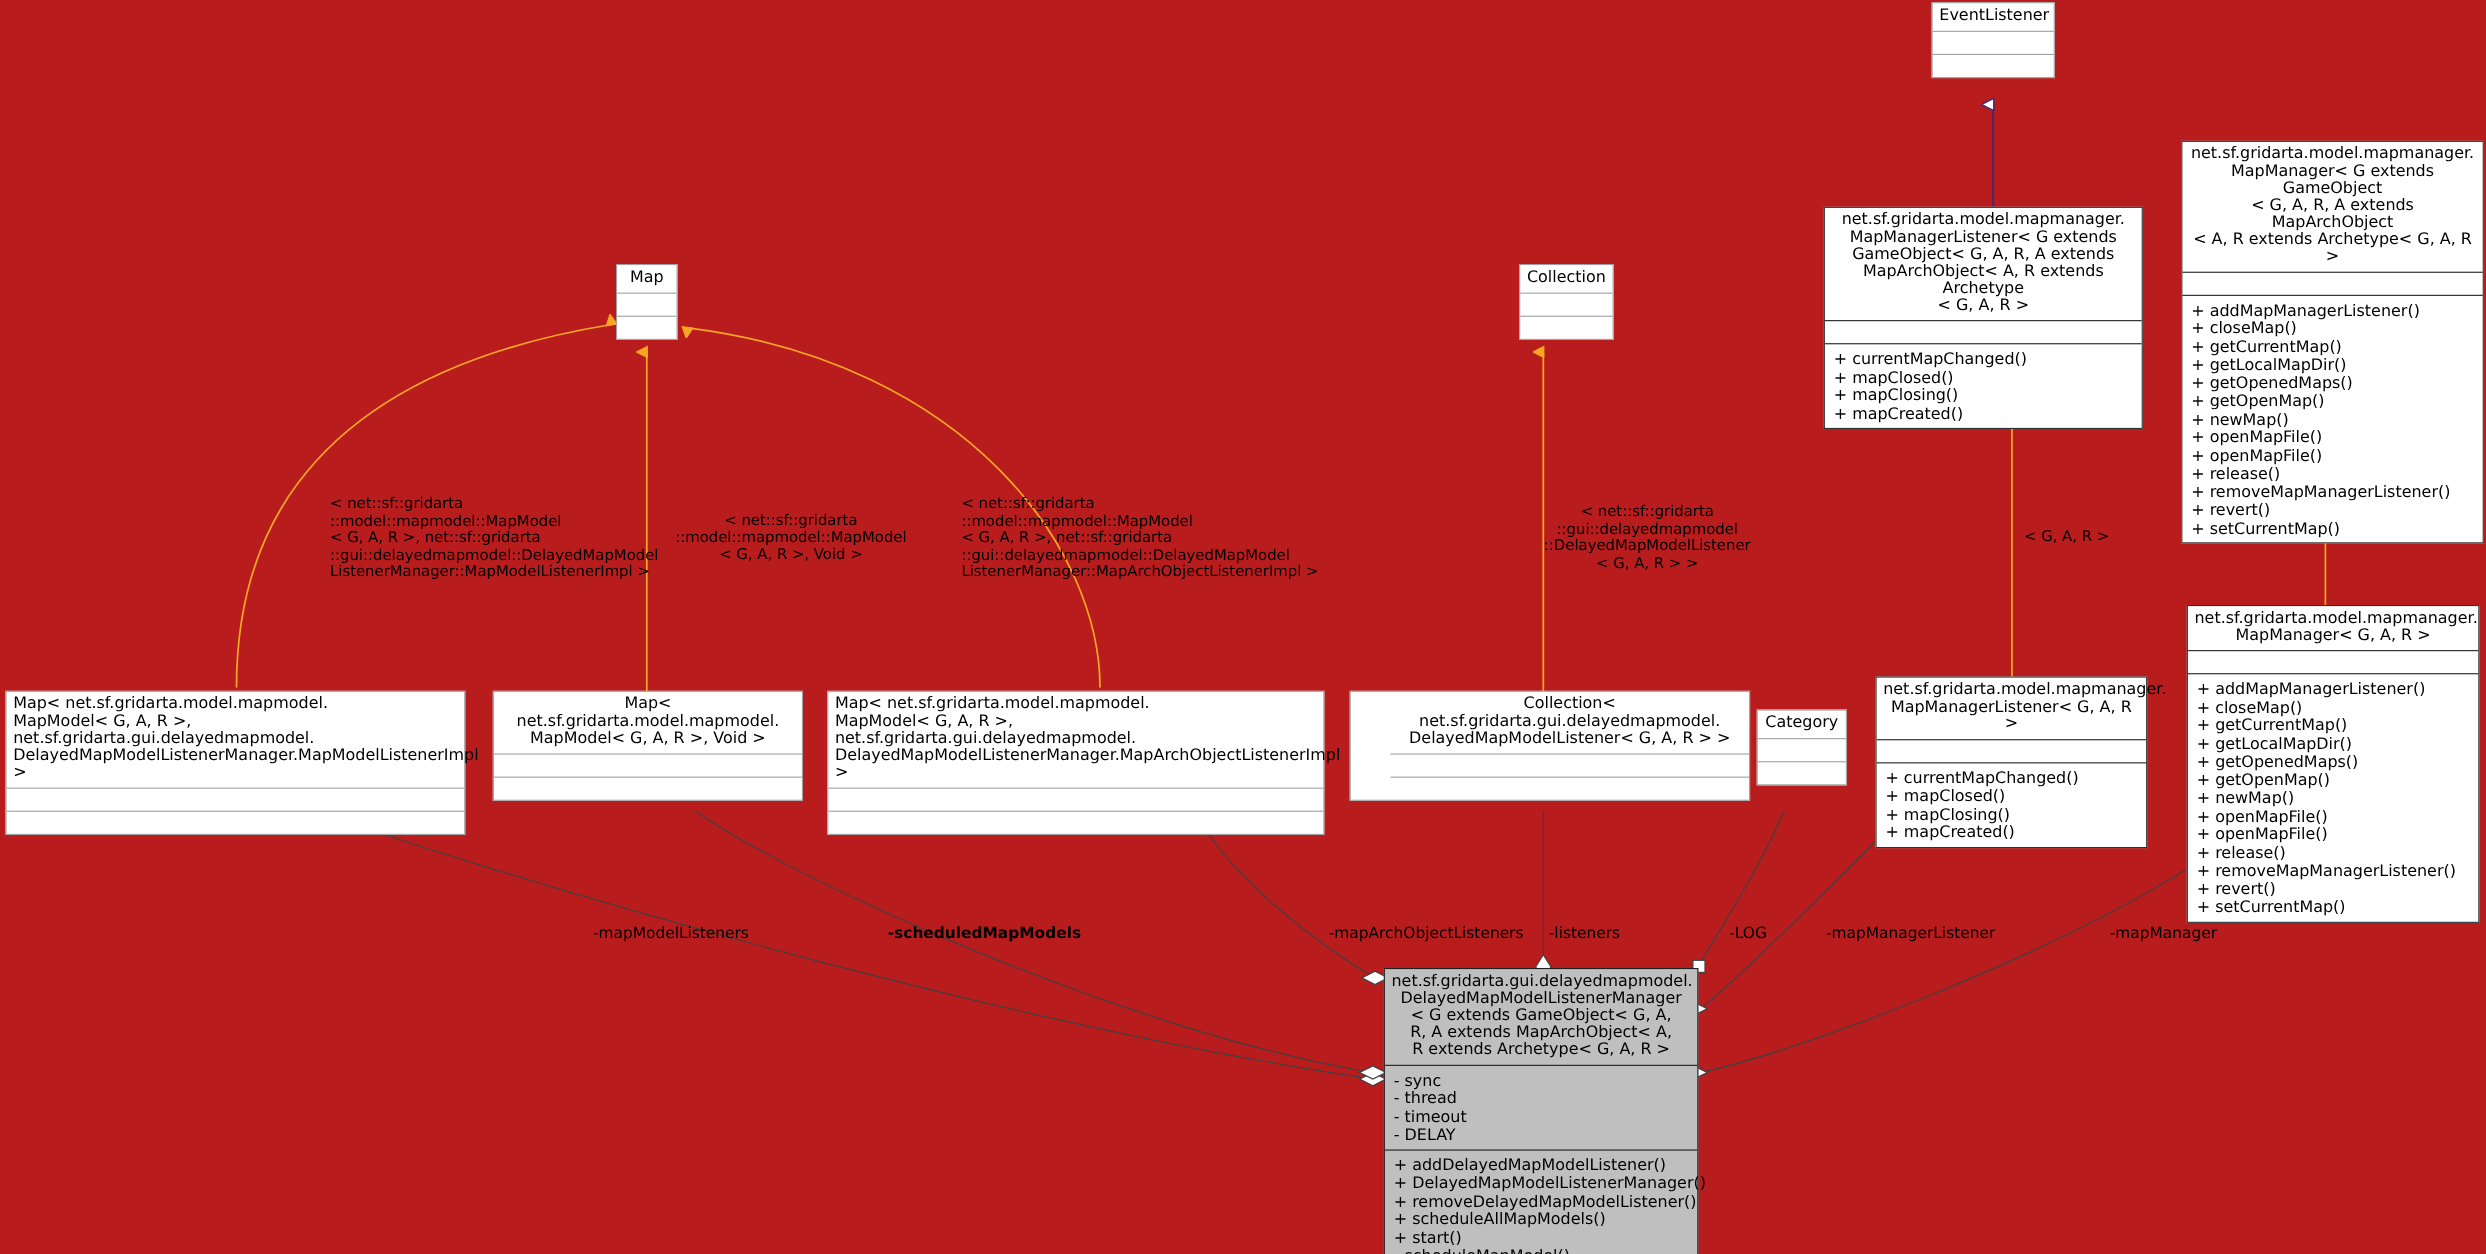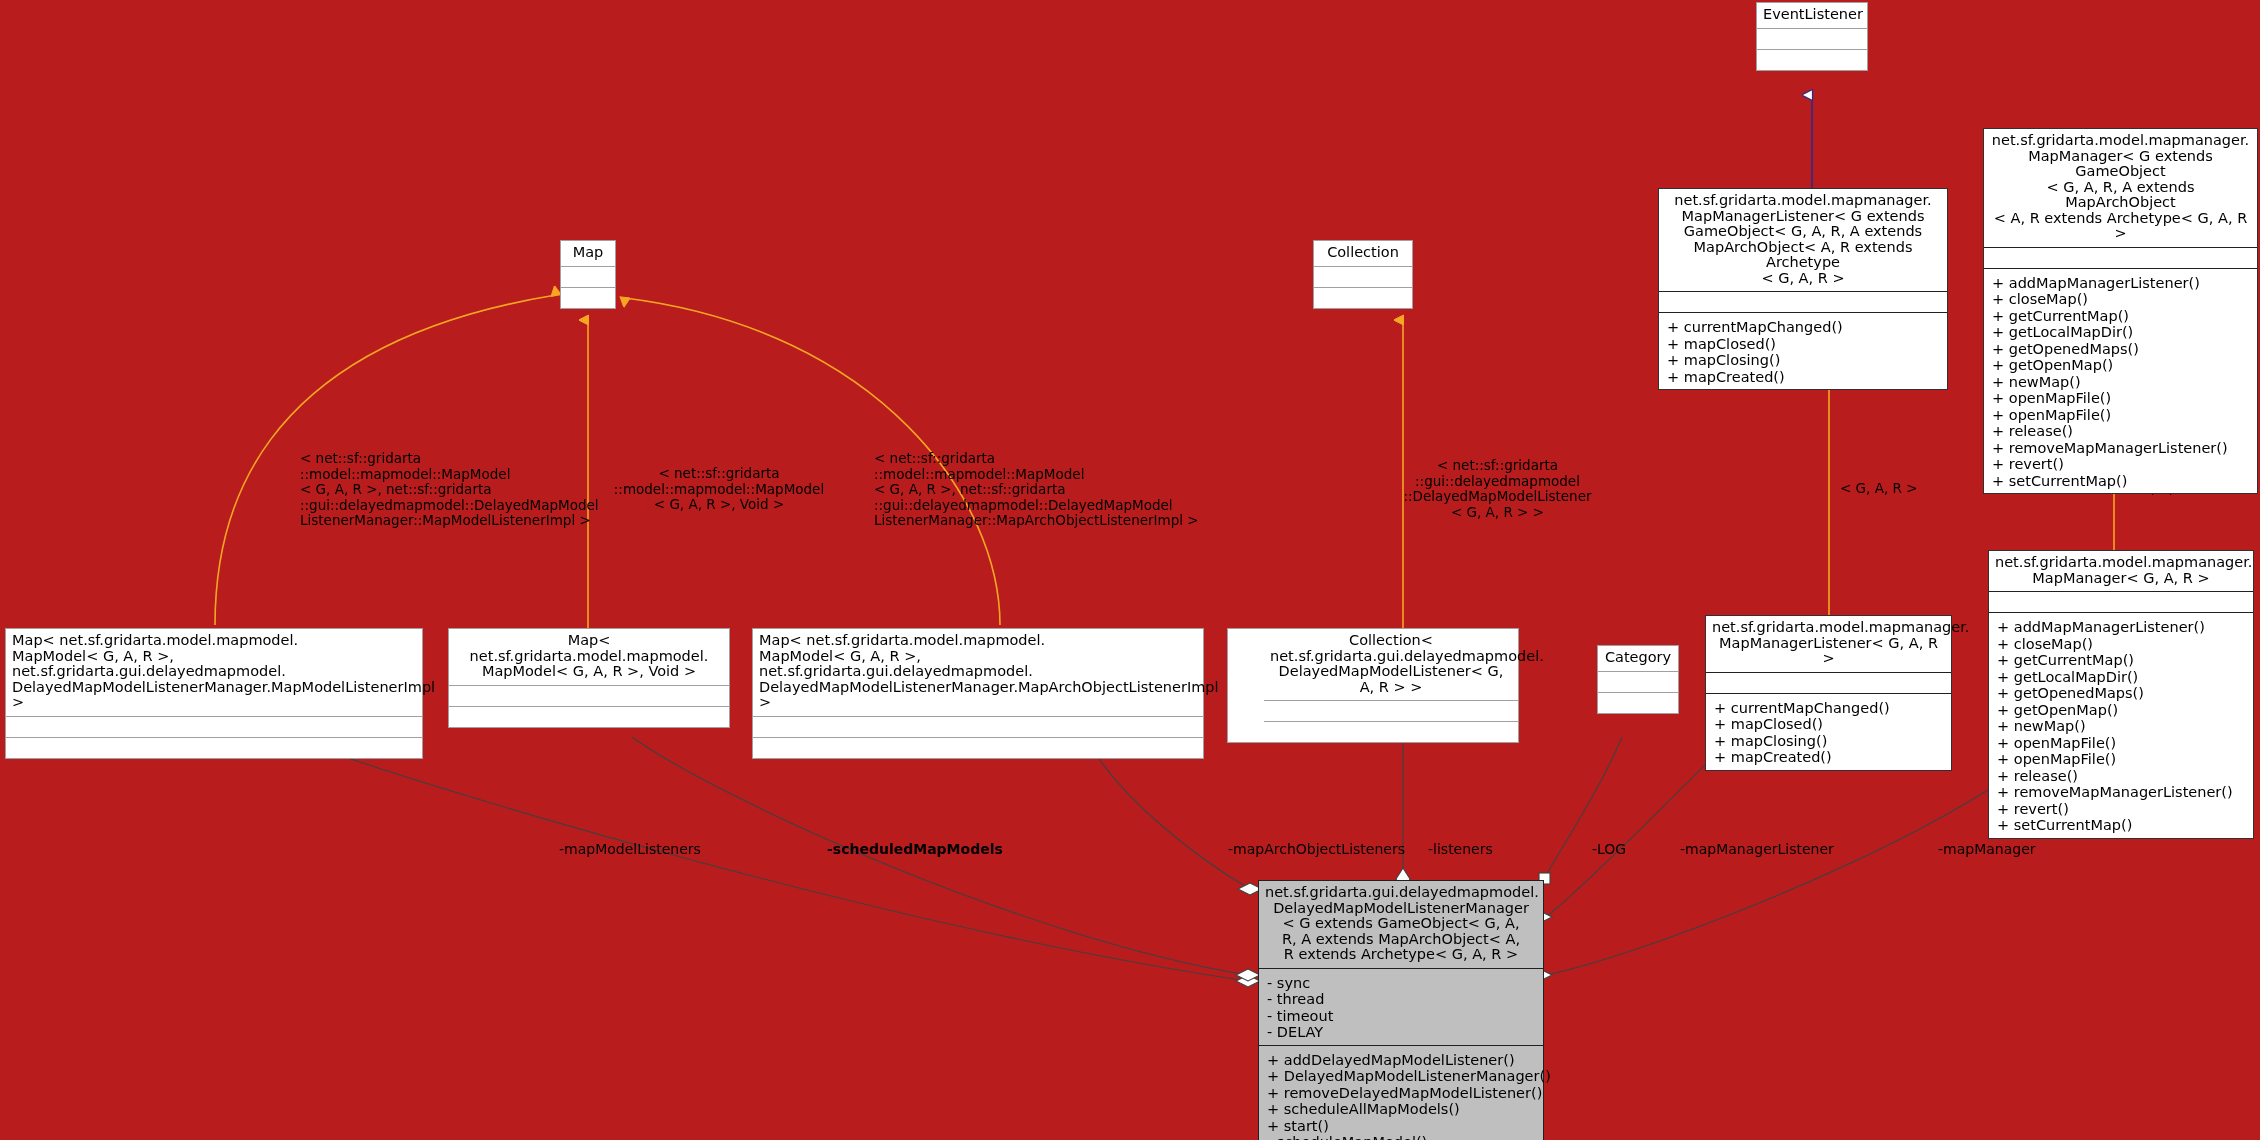--- a/index.html
+++ b/index.html
@@ -81,21 +81,20 @@
     z-index: 4;
   }
   .label.tmpl {
     font-size: 13.5px;
     line-height: 15.5px;
     margin-left: 12px;
   }
   .label.edge {
     font-size: 14px;
     white-space: nowrap;
-    margin-left: 20px;
   }
   .label.ctr {
     text-align: center;
   }
 </style>
 </head>
 <body>
 
 <div id="canvas">
 
@@ -182,21 +181,21 @@
   </div>
 
   <div class="node" style="left:560px; top:240px; width:56px;">
     <div class="title">Map</div>
     <div class="sep"></div>
     <div class="compartment empty"></div>
     <div class="sep"></div>
     <div class="compartment empty"></div>
   </div>
 
-  <div class="node" style="left:1313px; top:240px; width:100px;">
+  <div class="node" style="left:1381px; top:240px; width:86px;">
     <div class="title">Collection</div>
     <div class="sep"></div>
     <div class="compartment empty"></div>
     <div class="sep"></div>
     <div class="compartment empty"></div>
   </div>
 
   <div class="node" style="left:1597px; top:645px; width:82px;">
     <div class="title">Category</div>
     <div class="sep"></div>
@@ -269,21 +268,21 @@
   <div class="node" style="left:752px; top:628px; width:452px;">
     <div class="title left">Map&lt; net.sf.gridarta.model.mapmodel.
 MapModel&lt; G, A, R &gt;, net.sf.gridarta.gui.delayedmapmodel.
 DelayedMapModelListenerManager.MapArchObjectListenerImpl &gt;</div>
     <div class="sep"></div>
     <div class="compartment empty"></div>
     <div class="sep"></div>
     <div class="compartment empty"></div>
   </div>
 
-  <div class="node" style="left:1227px; top:628px; width:292px;padding-left:36px;">
+  <div class="node" style="left:1227px; top:628px; width:364px;padding-left:36px;">
     <div class="title">Collection&lt; net.sf.gridarta.gui.delayedmapmodel.
 DelayedMapModelListener&lt; G, A, R &gt; &gt;</div>
     <div class="sep"></div>
     <div class="compartment empty"></div>
     <div class="sep"></div>
     <div class="compartment empty"></div>
   </div>
 
   <div class="node dark" style="left:1705px; top:615px; width:247px;">
     <div class="title">net.sf.gridarta.model.mapmanager.

